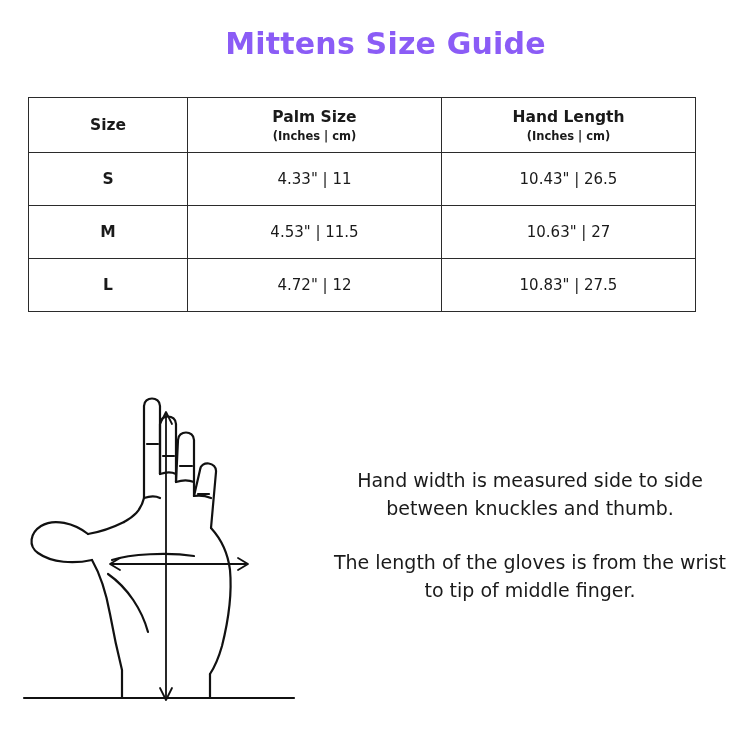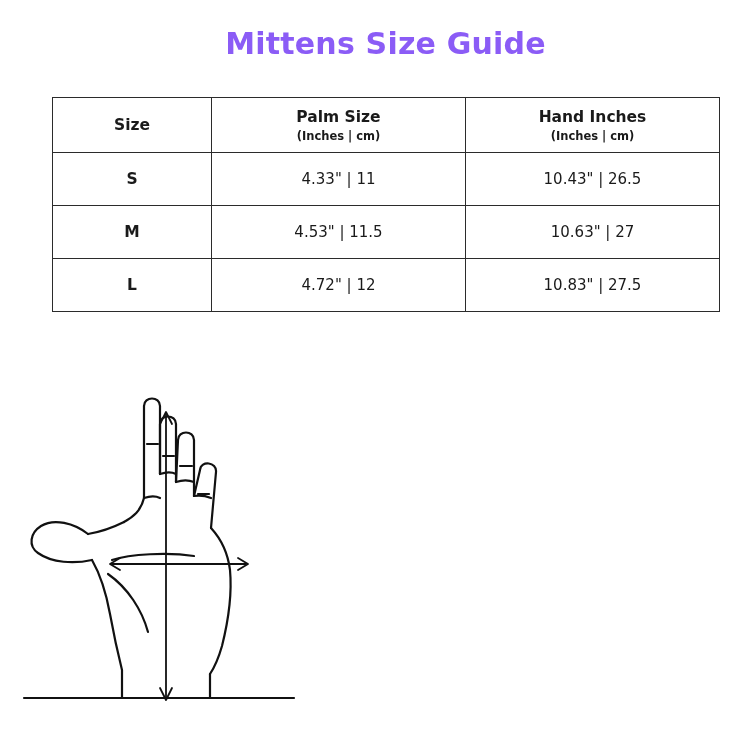--- a/index.html
+++ b/index.html
@@ -28,21 +28,21 @@
     text-align: center;
     font-size: 30px;
     font-weight: bold;
     letter-spacing: 0.2px;
     color: #8b5cf6;
     margin-left: 16px;
   }
   table.size-table {
     position: absolute;
     top: 97px;
-    left: 52px;
+    left: 28px;
     width: 667px;
     border-collapse: collapse;
     table-layout: fixed;
   }
   table.size-table td, table.size-table th {
     border: 1px solid #2b2b2b;
     text-align: center;
     vertical-align: middle;
     padding: 0;
   }
@@ -109,21 +109,21 @@
     <thead>
       <tr>
         <th>
           <span>Size</span>
         </th>
         <th>
           <span>Palm Size</span>
           <span class="sub">(Inches | cm)</span>
         </th>
         <th>
-          <span>Hand Inches</span>
+          <span>Hand Length</span>
           <span class="sub">(Inches | cm)</span>
         </th>
       </tr>
     </thead>
     <tbody>
       <tr>
         <td class="size-cell">S</td>
         <td>4.33" | 11</td>
         <td>10.43" | 26.5</td>
       </tr>
@@ -194,14 +194,18 @@
         <path d="M112 180 L102 186 L112 192" stroke-width="1.8"></path>
         <path d="M230 180 L240 186 L230 192" stroke-width="1.8"></path>
 
         <path d="M158 36 L158 320" stroke-width="1.8"></path>
         <path d="M152 46 L158 34 L164 46" stroke-width="1.8"></path>
         <path d="M152 310 L158 322 L164 310" stroke-width="1.8"></path>
       </g>
     </svg>
   </div>
 
+  <div class="notes">
+    <p>Hand width is measured side to side between knuckles and thumb.</p>
+    <p>The length of the gloves is from the wrist to tip of middle finger.</p>
+  </div>
 
 </div>
 
 </body></html>

